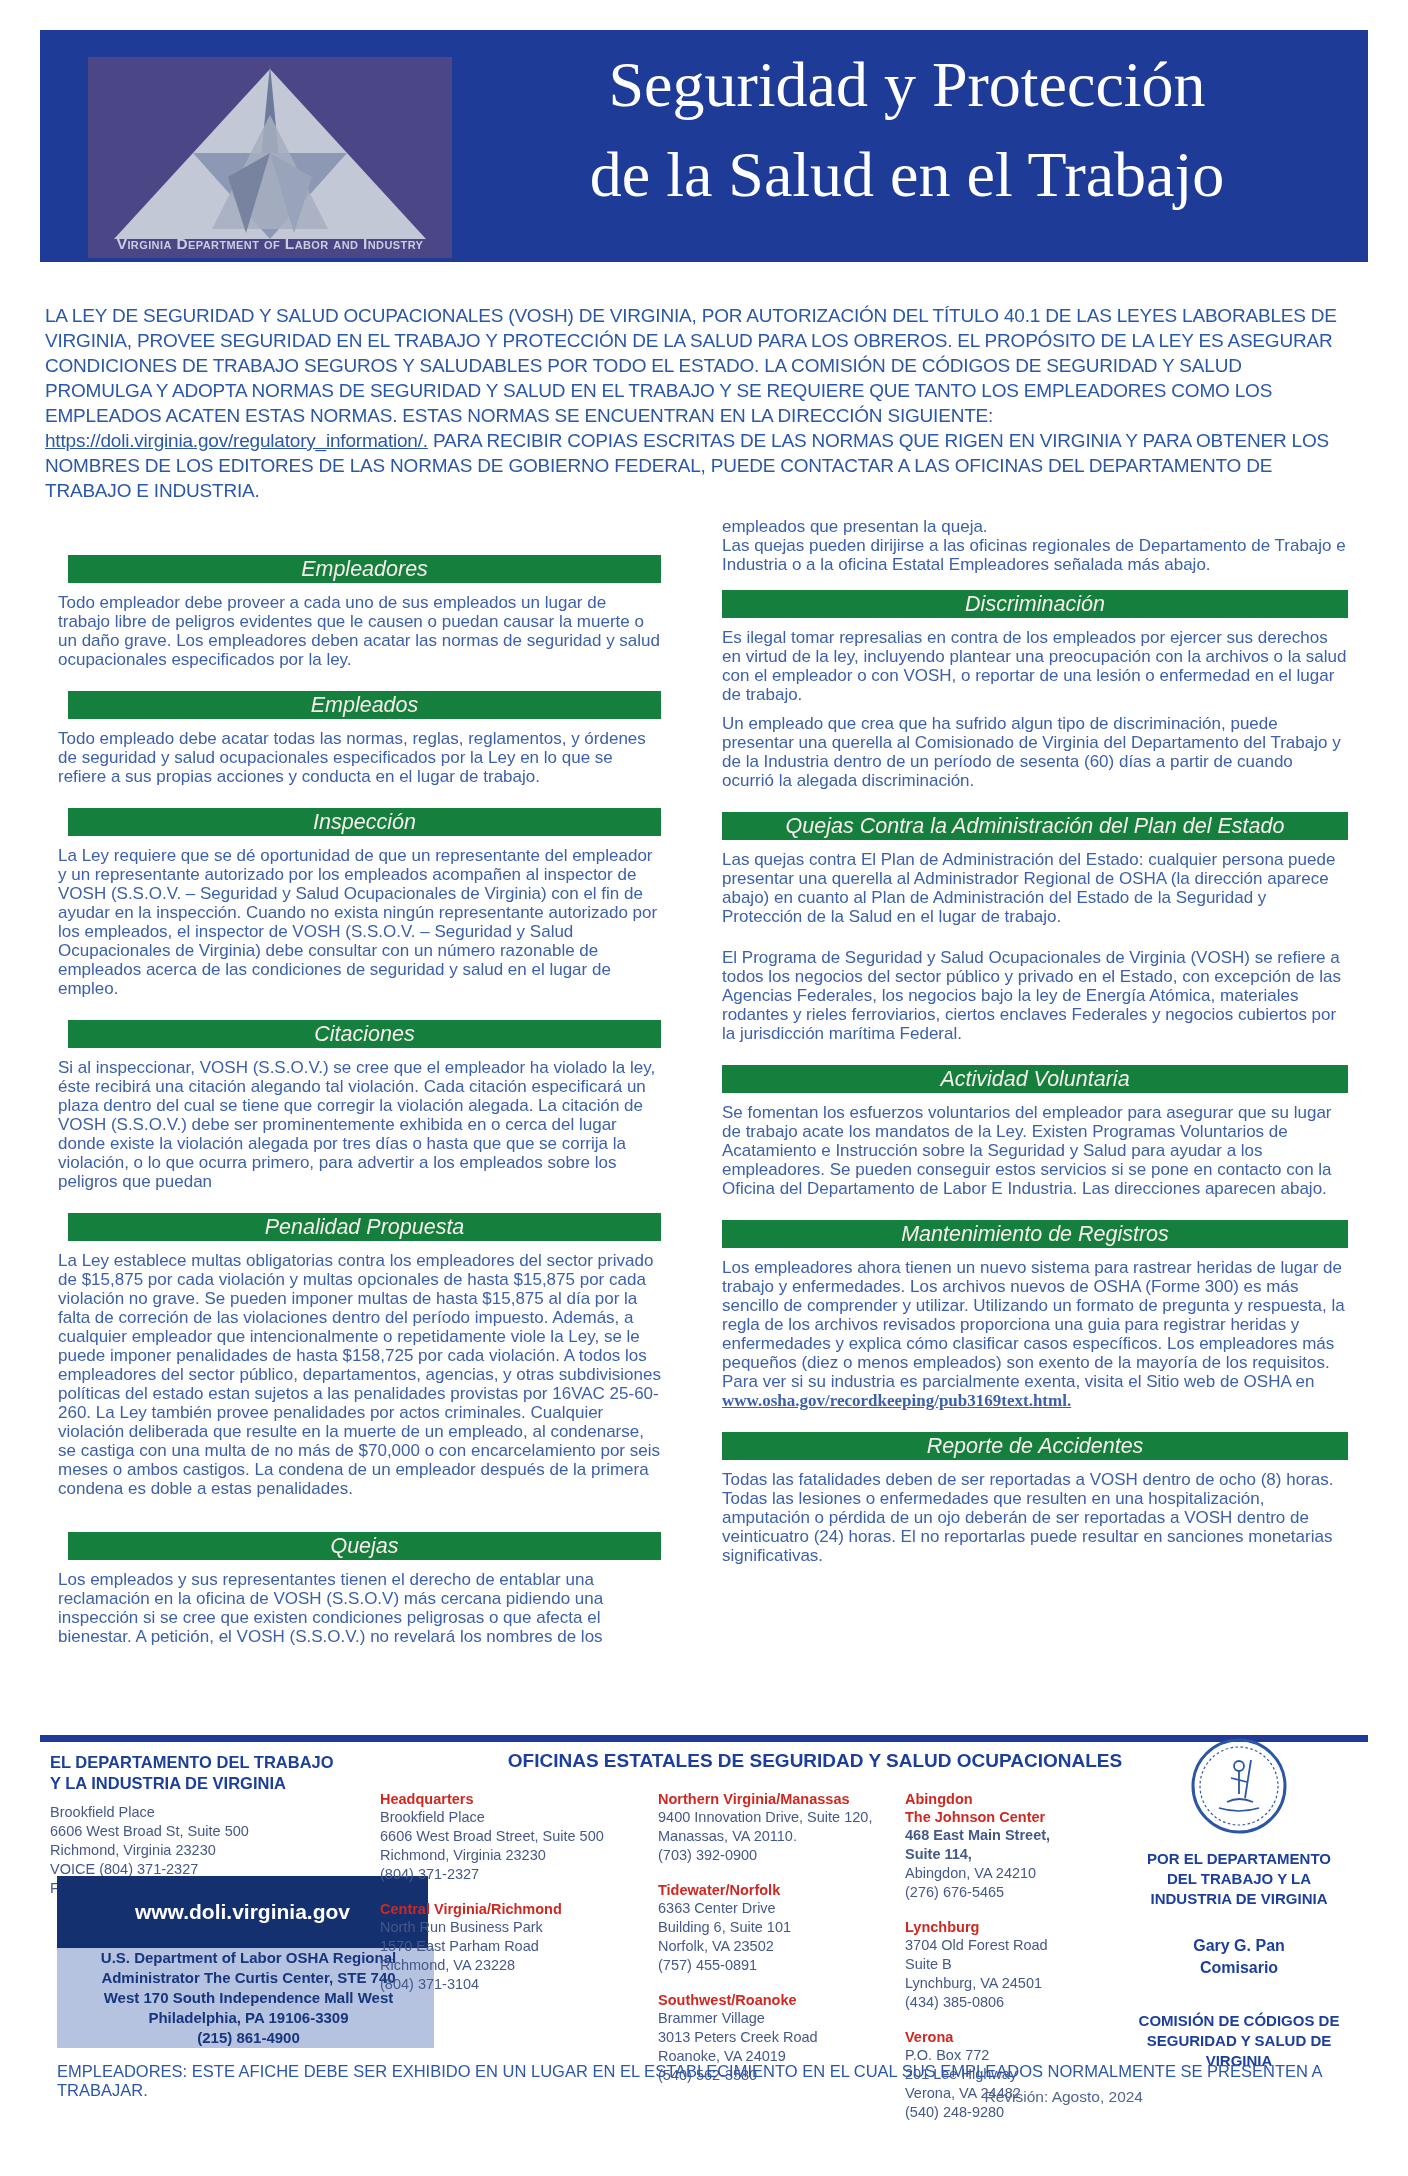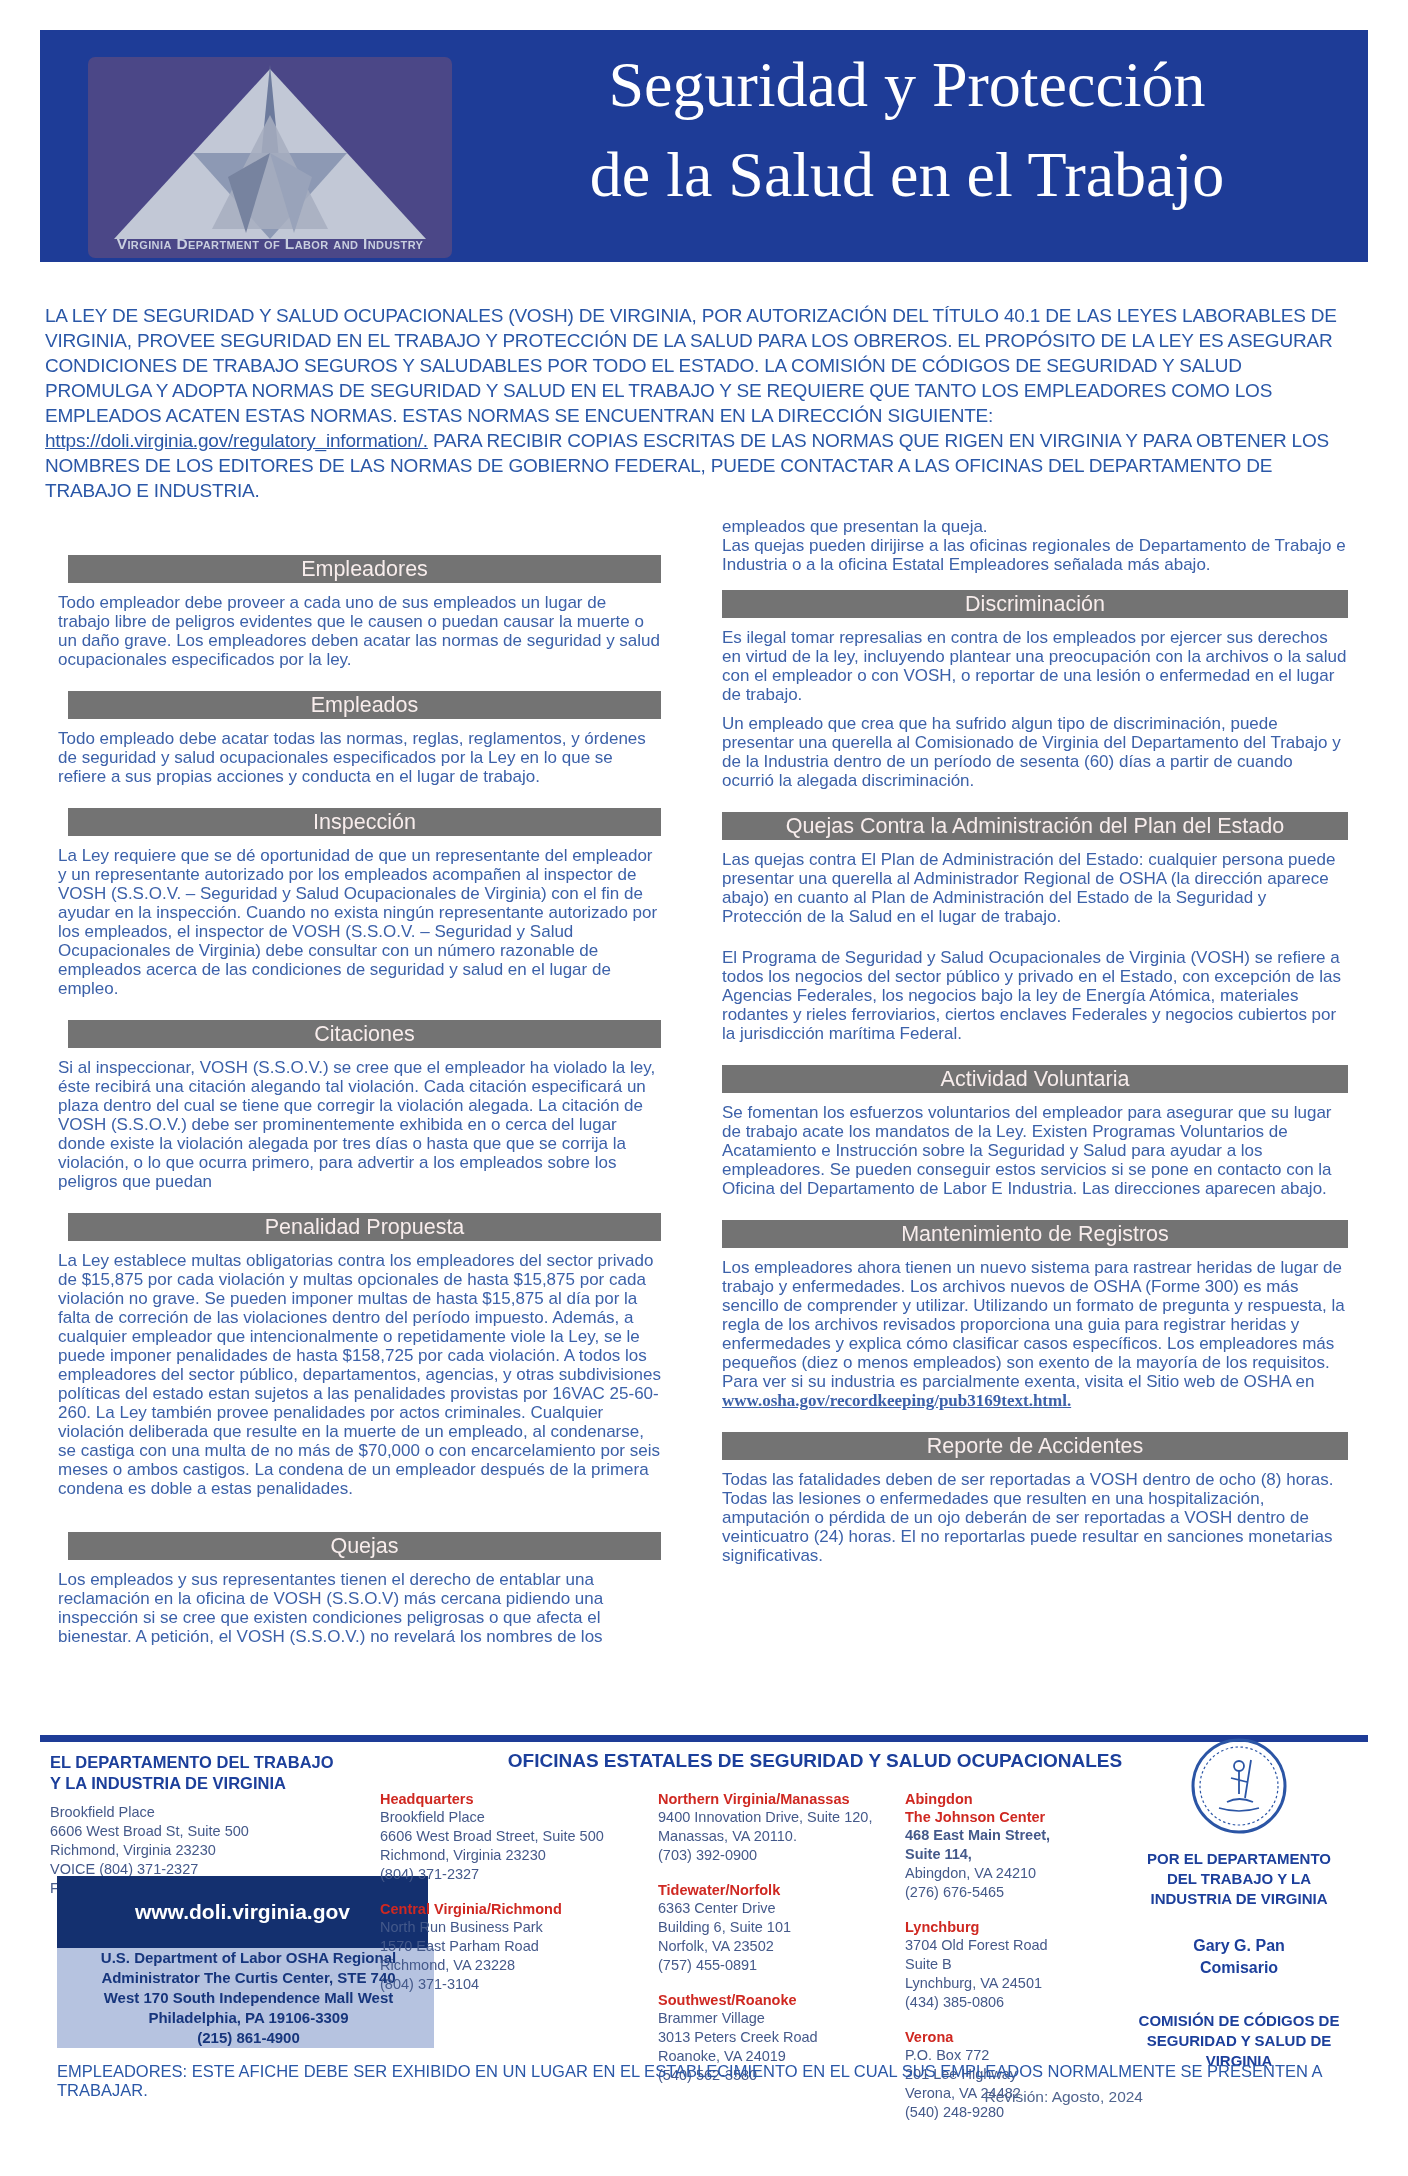--- a/index.html
+++ b/index.html
@@ -3,21 +3,21 @@
 <meta charset="utf-8">
 <style>
   html,body { margin:0; padding:0; background:#ffffff; }
   .poster {
     position:relative; width:1408px; height:2176px; background:#ffffff;
     font-family:"Liberation Sans", sans-serif; overflow:hidden;
   }
 
   
   .masthead { position:absolute; left:40px; top:30px; width:1328px; height:232px; background:#1e3c97; }
-  .logo-box { position:absolute; left:48px; top:27px; width:364px; height:201px; background:#4b4787;border-radius:7px; }
+  .logo-box { position:absolute; left:48px; top:27px; width:364px; height:201px; background:#4b4787; }
   .logo-box svg { position:absolute; left:0; top:0; }
   .logo-caption {
     position:absolute; left:0; right:0; bottom:5px; text-align:center;
     font-variant:small-caps; color:#c9cfdf; font-size:15.5px; font-weight:bold; letter-spacing:0.4px;
   }
   .masthead-title {
     position:absolute; left:420px; right:14px; top:10px; color:#ffffff;
     font-family:"Liberation Serif", serif; font-size:64px; line-height:90px; text-align:center;
     white-space:nowrap;
   }
@@ -33,22 +33,22 @@
   .col { position:absolute; }
   .col-left  { left:58px;  top:555px; width:603px; }
   .col-right { left:722px; top:517px; width:626px; }
 
   section { margin-top:22px; }
   .col-left section:first-child { margin-top:0; }
   .col-right section.first-right { margin-top:16px; }
   section.sec-quejas { margin-top:34px; }
 
   .banner {
-    background:#737373; color:#f8edec; font-size:21.5px; font-weight:normal;
-    text-align:center; line-height:28px; height:28px; margin:0 0 10px 0;
+    background:#15803d; color:#f8edec; font-size:21.5px; font-weight:normal;
+    text-align:center; line-height:28px; height:28px; margin:0 0 10px 0;font-style:italic;
   }
   .col-left .banner { margin-left:10px; }
 
   p.body { margin:0 0 10px 0; font-size:17px; line-height:19px; color:#3c61a9; }
   p.tight { margin:0; }
   a.osha-link { font-weight:bold; text-decoration:underline; color:#3c61a9; cursor:pointer;font-family:Liberation Serif, serif; }
 
   
   .footer-rule { position:absolute; left:40px; top:1735px; width:1328px; height:7px; background:#1e3c97; }
 

